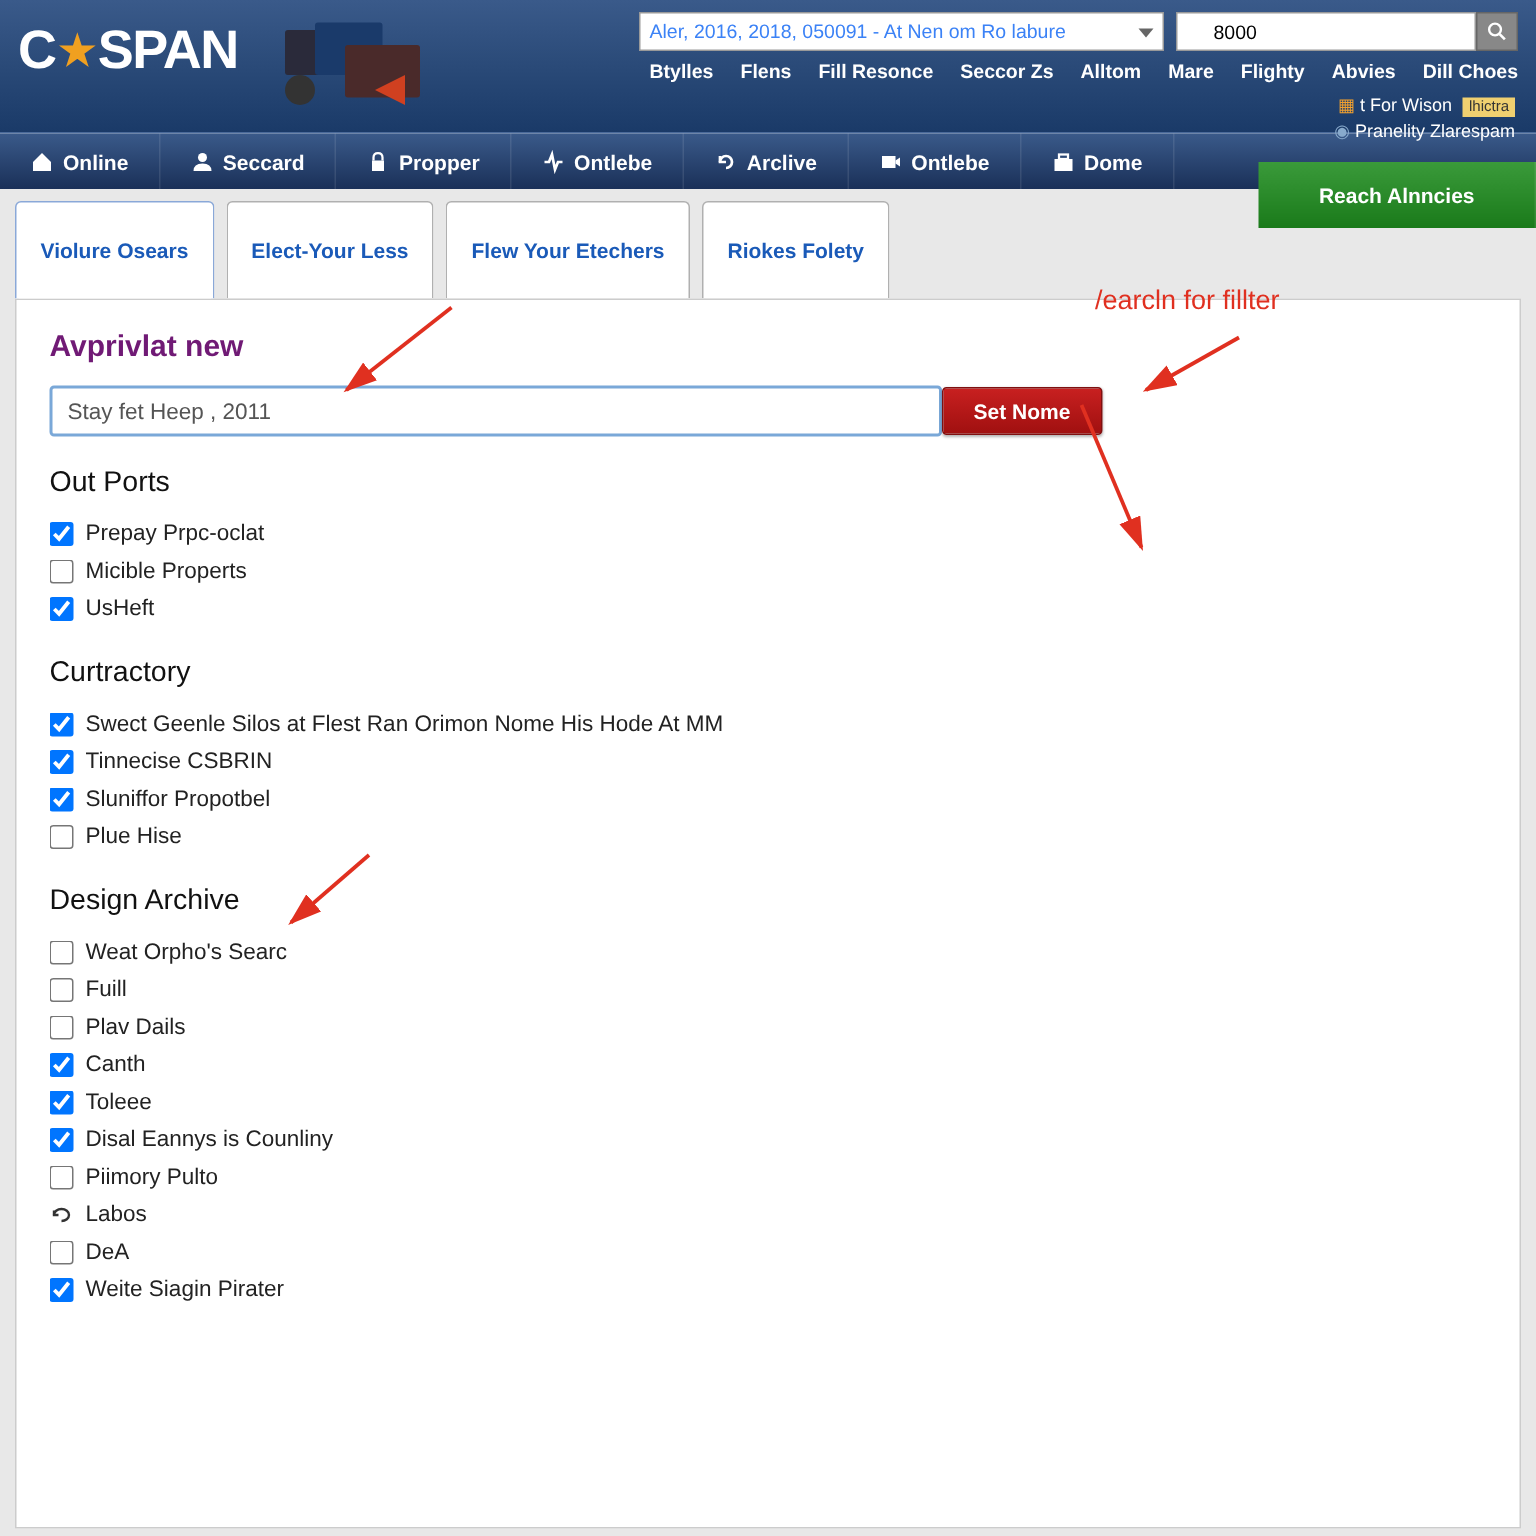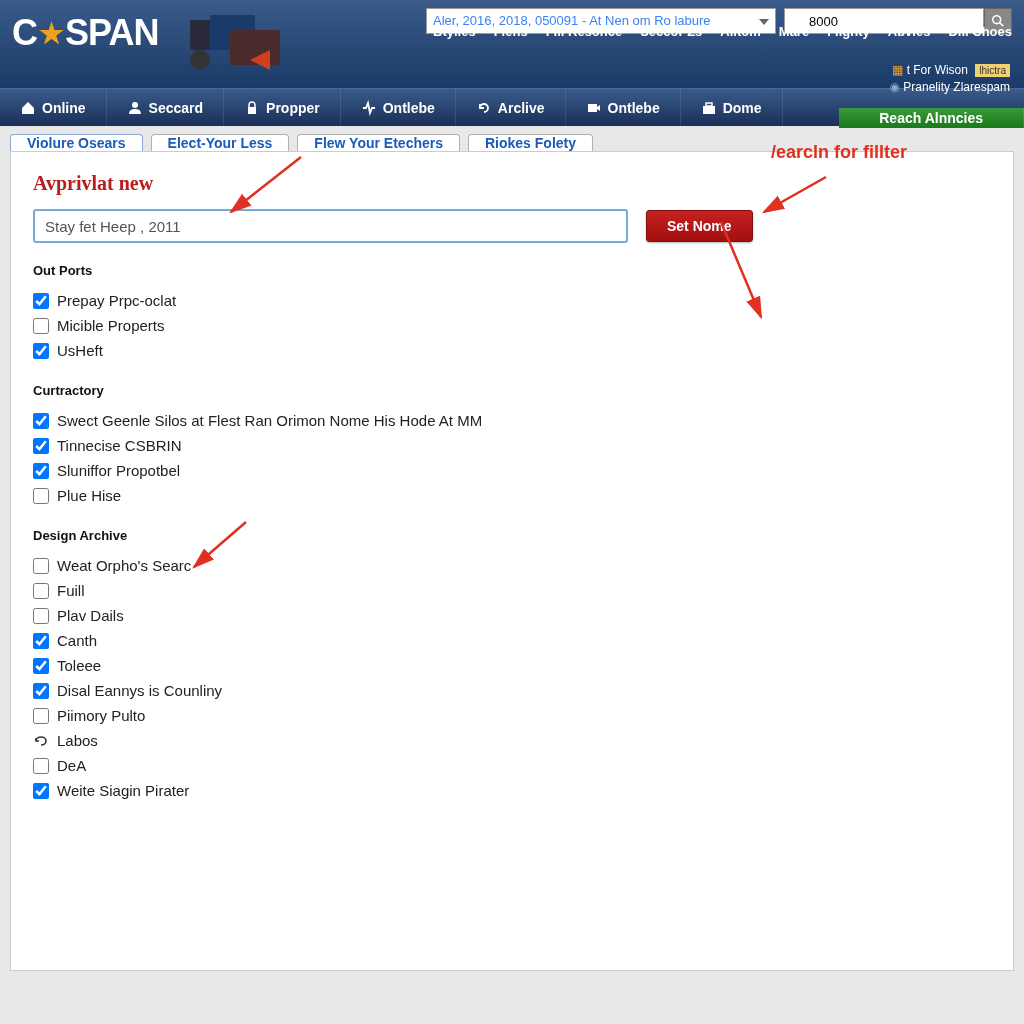--- a/index.html
+++ b/index.html
@@ -8,35 +8,35 @@
 .logo { position: absolute; left: 12px; top: 12px; color: #fff; font-size: 36px; font-weight: bold; letter-spacing: -1px; display: flex; align-items: center; }
 .logo .star { color: #f0a020; font-size: 28px; margin: 0 2px; }
 .header-graphics { position: absolute; left: 180px; top: 10px; width: 120px; height: 70px; }
 .top-controls { position: absolute; top: 8px; right: 12px; display: flex; gap: 8px; align-items: center; }
 .dropdown-sel { background: #fff; border: 1px solid #999; padding: 4px 22px 4px 6px; font-size: 13px; width: 350px; height: 26px; position: relative; color: #3b82f6; }
 .dropdown-sel::after { content: ''; position: absolute; right: 6px; top: 10px; border-left: 5px solid transparent; border-right: 5px solid transparent; border-top: 6px solid #666; }
 .search-wrap { display: flex; }
 .search-input { background: #fff; border: 1px solid #999; padding: 4px 6px 4px 24px; font-size: 13px; width: 200px; height: 26px; position: relative; }
 .search-icon-inside { position: absolute; left: 6px; top: 5px; width: 14px; height: 14px; }
 .search-btn { background: #888; border: 1px solid #666; width: 28px; height: 26px; display: flex; align-items: center; justify-content: center; cursor: pointer; }
-.header-links { position: absolute; top: 24px; right: 12px; display: flex; gap: 18px; }
+.header-links { position: absolute; top: 40px; right: 12px; display: flex; gap: 18px; }
 .header-links a { color: #fff; text-decoration: none; font-size: 13px; font-weight: bold; }
 .header-sub { position: absolute; top: 62px; right: 14px; text-align: right; font-size: 12px; color: #fff; line-height: 1.4; }
 .header-sub .badge { background: #f0d070; color: #333; padding: 1px 4px; font-size: 10px; margin-left: 4px; }
 .navbar { background: linear-gradient(180deg, #3a5a8a 0%, #1a3058 100%); height: 38px; display: flex; border-top: 1px solid #4a6a9a; }
 .nav-item { color: #fff; font-weight: bold; font-size: 14px; padding: 10px 20px; display: flex; align-items: center; gap: 6px; cursor: pointer; border-right: 1px solid rgba(255,255,255,0.1); }
-.nav-item.green { background: linear-gradient(180deg, #3a9a3a 0%, #1a7a1a 100%); margin-left: auto; padding: 10px 40px; margin-top: 19px; }
+.nav-item.green { background: linear-gradient(180deg, #3a9a3a 0%, #1a7a1a 100%); margin-left: auto; padding: 22px 40px; margin-top: 19px; }
 .nav-icon { width: 16px; height: 16px; fill: #fff; }
 .tab-bar { background: #e8e8e8; padding: 8px 10px 0 10px; display: flex; gap: 8px; }
-.tab { background: #fff; border: 1px solid #b0b0b0; border-bottom: none; padding: 0 16px; border-radius: 4px 4px 0 0; color: #1a5ab8; font-weight: bold; font-size: 14px; cursor: pointer; }
+.tab { background: #fff; border: 1px solid #b0b0b0; border-bottom: none; padding: 24px 16px; border-radius: 4px 4px 0 0; color: #1a5ab8; font-weight: bold; font-size: 14px; cursor: pointer; }
 .tab.active { color: #1a5ab8; border-color: #8aa8d8; background: #fff; position: relative; z-index: 2; }
 .content { background: #fff; margin: 0 10px 10px 10px; border: 1px solid #ccc; padding: 20px 22px; position: relative; min-height: 820px; }
-.content h2 { font-size: 20px; font-weight: bold; margin-bottom: 14px; color: #b91c1c; font-family: Liberation Serif, serif; }
-.content h3 { font-size: 13px; font-weight: bold; margin: 20px 0 10px 0; color: #111; }
-.search-row { display: flex; align-items: center; gap: 18px; margin-bottom: 10px; }
+.content h2 { font-size: 20px; font-weight: bold; margin-bottom: 14px; color: #701a75; }
+.content h3 { font-size: 19px; font-weight: normal; margin: 20px 0 10px 0; color: #111; }
+.search-row { display: flex; align-items: center; margin-bottom: 10px; }
 .main-input { width: 595px; height: 34px; border: 2px solid #7aa8d8; border-radius: 3px; padding: 6px 10px; font-size: 15px; color: #555; }
 .red-btn { background: linear-gradient(180deg, #c82020 0%, #a01010 100%); color: #fff; border: 1px solid #801010; border-radius: 3px; padding: 7px 20px; font-weight: bold; font-size: 14px; cursor: pointer; box-shadow: 0 1px 2px rgba(0,0,0,0.3); }
 .checklist { list-style: none; }
 .checklist li { display: flex; align-items: center; gap: 8px; padding: 4px 0; font-size: 15px; color: #222; }
 .checklist input[type="checkbox"] { width: 16px; height: 16px; cursor: pointer; }
 .annotation { position: absolute; color: #e03020; font-size: 18px; font-weight: 500; pointer-events: none; }
 .arrow { position: absolute; pointer-events: none; }
 .arrow svg { overflow: visible; }
 .loop-icon { width: 16px; height: 16px; }
 </style>
@@ -231,21 +231,21 @@
           <input type="checkbox" style="">
           <span>DeA</span>
         </li>
         <li>
           <input type="checkbox" checked="" style="">
           <span>Weite Siagin Pirater</span>
         </li>
       </ul>
     </div>
 
-  <div class="annotation" style="top:-10px; left:760px;font-weight:bold;">/earcln for fillter</div>
+  <div class="annotation" style="top:-10px; left:719px;">/earcln for fillter</div>
   <div class="arrow" style="top:0px; left:200px;">
     <svg width="100" height="70">
         <defs>
           <marker id="ah1" markerWidth="10" markerHeight="10" refX="8" refY="3" orient="auto">
             <path d="M0,0 L9,3 L0,6 Z" fill="#e03020"></path>
           </marker>
         </defs>
         <line x1="90" y1="5" x2="20" y2="60" stroke="#e03020" stroke-width="2.5" marker-end="url(#ah1)"></line>
       </svg>
   </div>

